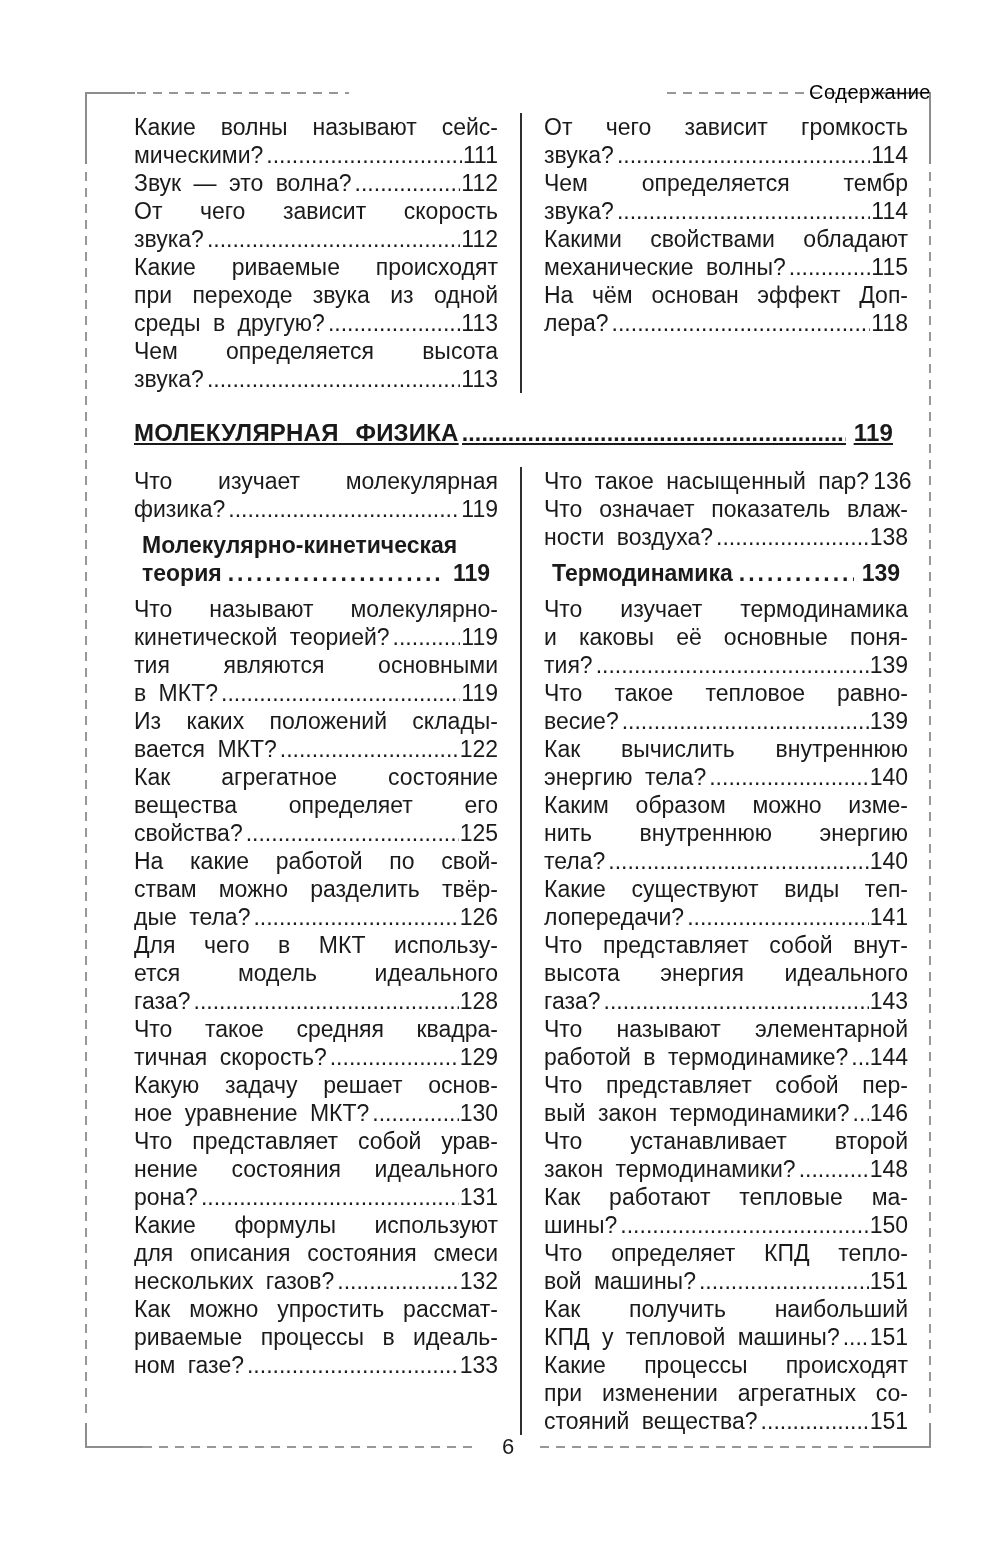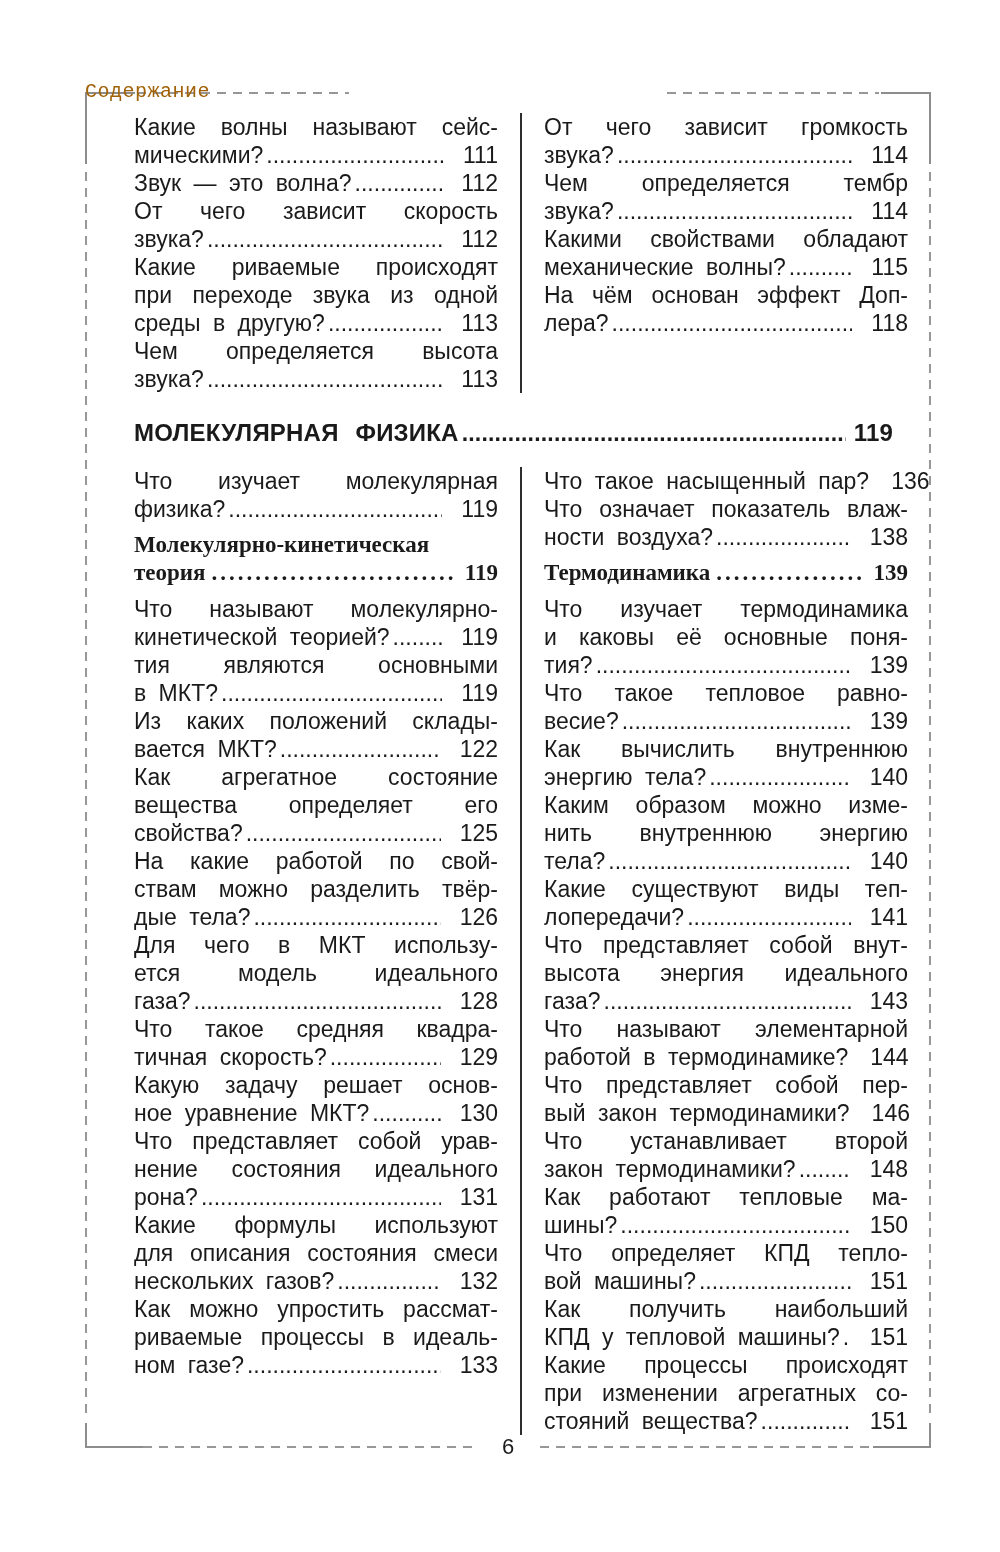--- a/index.html
+++ b/index.html
@@ -18,47 +18,47 @@
   .tr-v{right:0;top:0;width:2px;height:72px;}
   .bl-v{left:0;bottom:0;width:2px;height:24px;}
   .br-v{right:0;bottom:0;width:2px;height:24px;}
   .d-top-l{left:52px;top:0;width:212px;}
   .d-top-r{right:52px;top:0;width:212px;}
   .d-left{left:0;top:80px;bottom:32px;}
   .d-right{right:0;top:80px;bottom:32px;}
 
   .page-title{
     position:absolute;top:-14px;left:0;right:0;height:28px;line-height:28px;
-    text-align:left;font-size:20px;color:#a16207;letter-spacing:.5px;font-family:Liberation Mono, monospace;
+    text-align:right;font-size:20px;color:#000000;letter-spacing:.5px;
   }
 
   .bottom-row{position:absolute;left:0;right:0;bottom:-15px;height:30px;display:flex;align-items:center;}
   .b-arm{width:58px;height:2px;background:#8d8d8d;flex:0 0 auto;}
   .b-dash{flex:1 1 auto;height:2px;background:repeating-linear-gradient(90deg,#979797 0 9px,transparent 9px 16px);}
   .folio{flex:0 0 auto;padding:0 26px;font-size:22px;color:#1c1c1c;}
 
   .content{position:absolute;left:49px;top:21px;right:38px;}
   .cols{display:grid;grid-template-columns:364px 2px 364px;column-gap:22px;}
   .vrule{background:#2e2e2e;}
   .col{font-size:23px;line-height:28px;}
 
   .eline{text-align:justify;text-align-last:justify;}
   .eline.last{display:flex;align-items:baseline;text-align:left;text-align-last:auto;}
   .txt{flex:0 0 auto;white-space:nowrap;word-spacing:6px;}
   .leader{flex:1 1 auto;overflow:hidden;white-space:nowrap;margin-left:3px;}
   .leader::after{content:"......................................................................................................................................................";}
-  .pg{flex:0 0 auto;margin-left:19px;}
-
-  .entry.bold{font-weight:bold;margin:8px 0;font-family:Liberation Serif, serif;}
+  .pg{flex:0 0 auto;margin-left:1px;}
+
+  .entry.bold{font-weight:bold;margin:8px 8px;}
   .entry.bold .leader{letter-spacing:3px;margin-left:6px;}
   .entry.bold .pg{margin-left:8px;}
 
   .heading{
     display:flex;align-items:baseline;font-weight:bold;font-size:24px;
-    margin:26px 0 20px;letter-spacing:.2px;
+    margin:26px 0 20px;letter-spacing:.2px;text-decoration:underline;
   }
   .heading .htxt{white-space:nowrap;word-spacing:10px;flex:0 0 auto;}
   .heading .leader{font-size:23px;}
   .heading .pg{margin-left:8px;}
 </style>
 </head>
 <body>
 
 <div class="frame">
 

